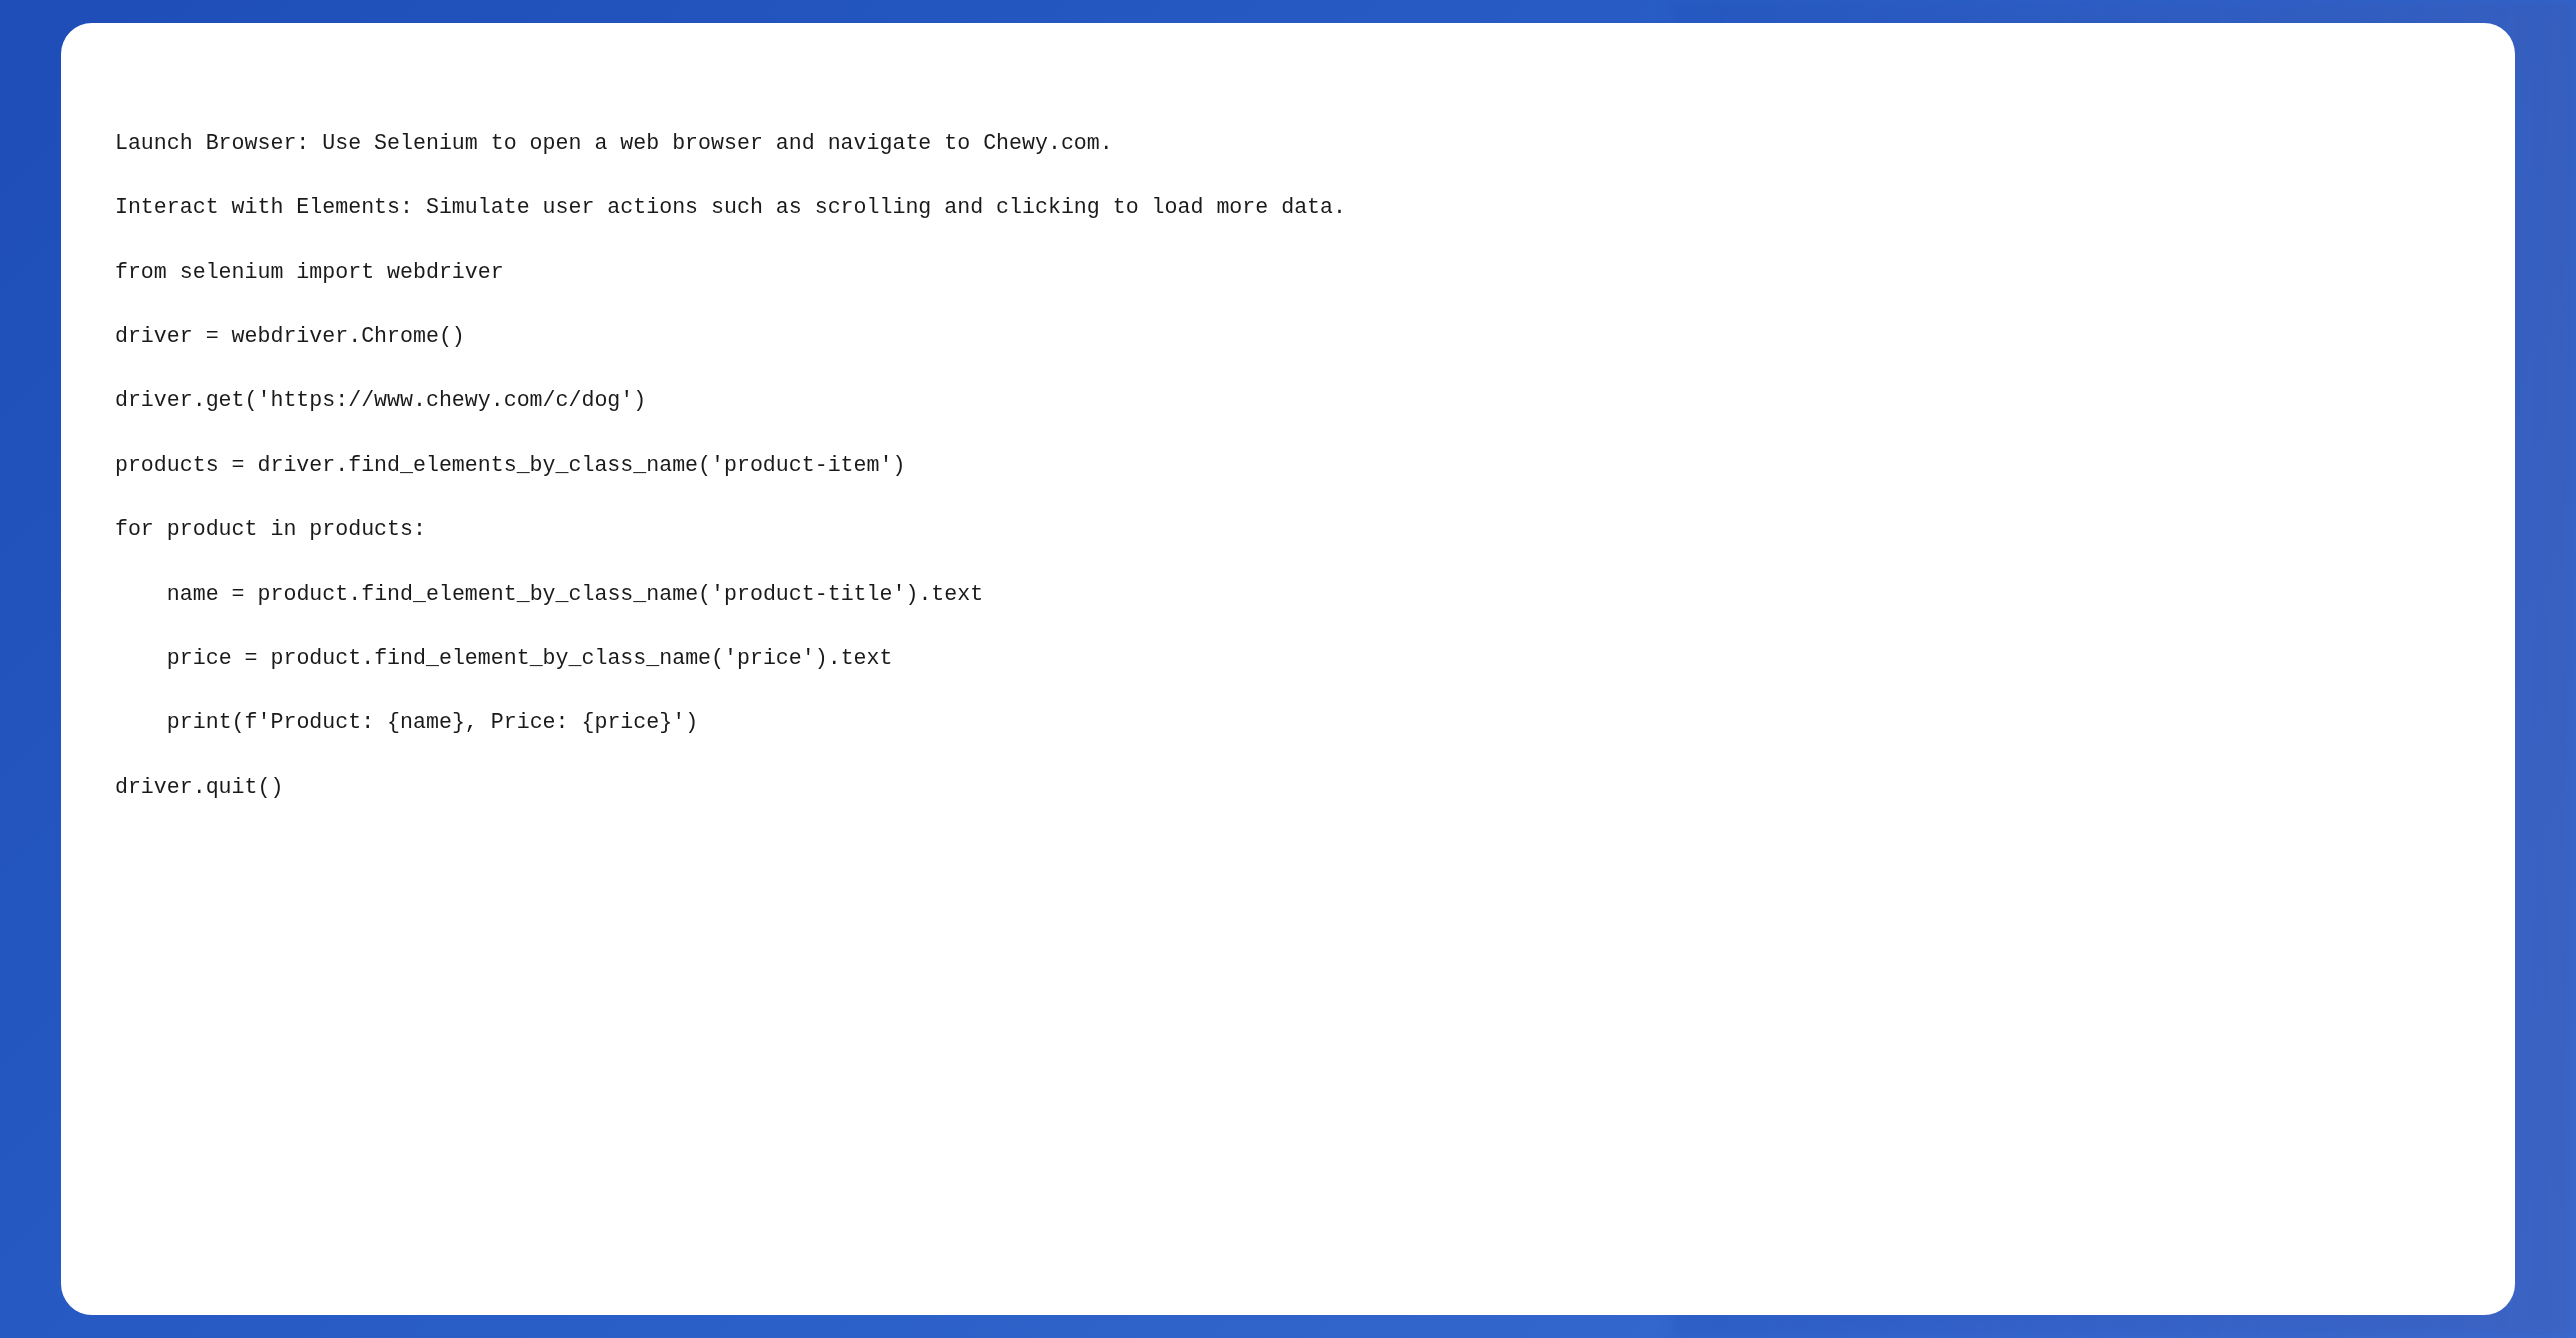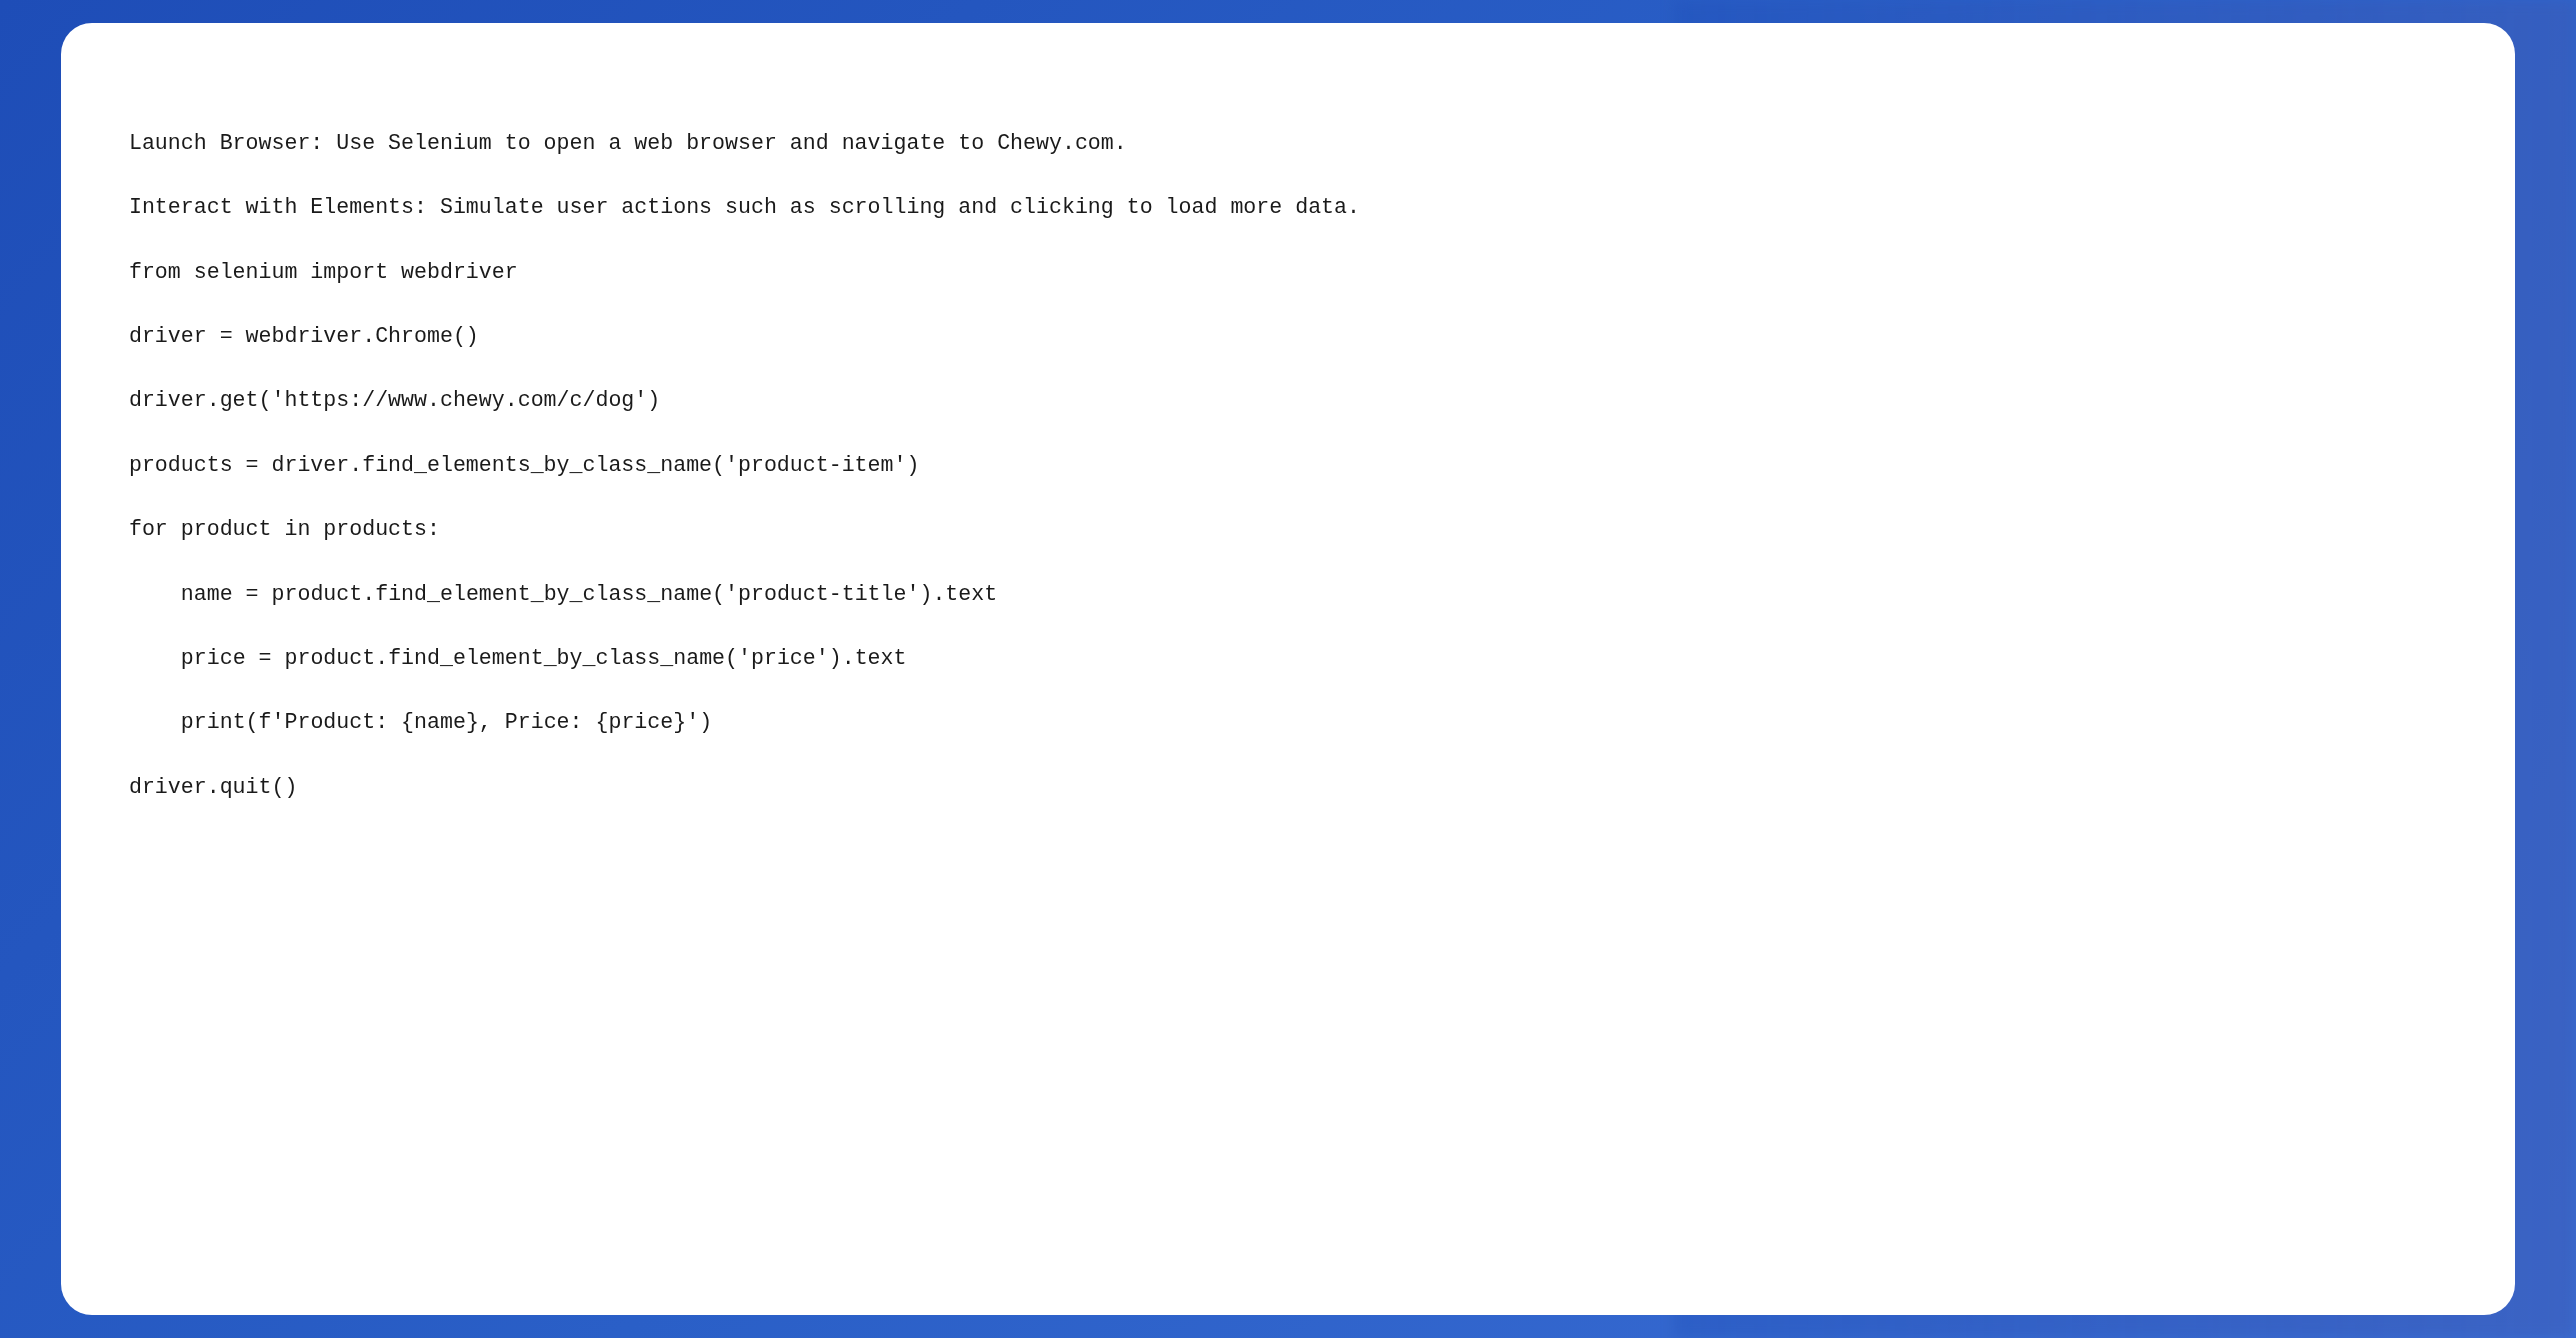--- a/index.html
+++ b/index.html
@@ -22,21 +22,21 @@
       right: 0;
       width: 35%;
       height: 100%;
       background: linear-gradient(90deg, rgba(30,77,183,0.3) 0%, rgba(60,90,180,0.5) 100%);
       filter: blur(6.2px);
       z-index: 0;
     }
     .card {
       background: #ffffff;
       border-radius: 31px;
-      padding: 39px 68px;
+      padding: 39px 54px;
       max-width: 97%;
       margin: 0 auto;
       position: relative;
       z-index: 1;
       min-height: calc(100vh - 46px);
     }
     .code-block {
       font-family: 'Courier New', Courier, monospace;
       font-size: 21.6px;
       line-height: 1.5;

